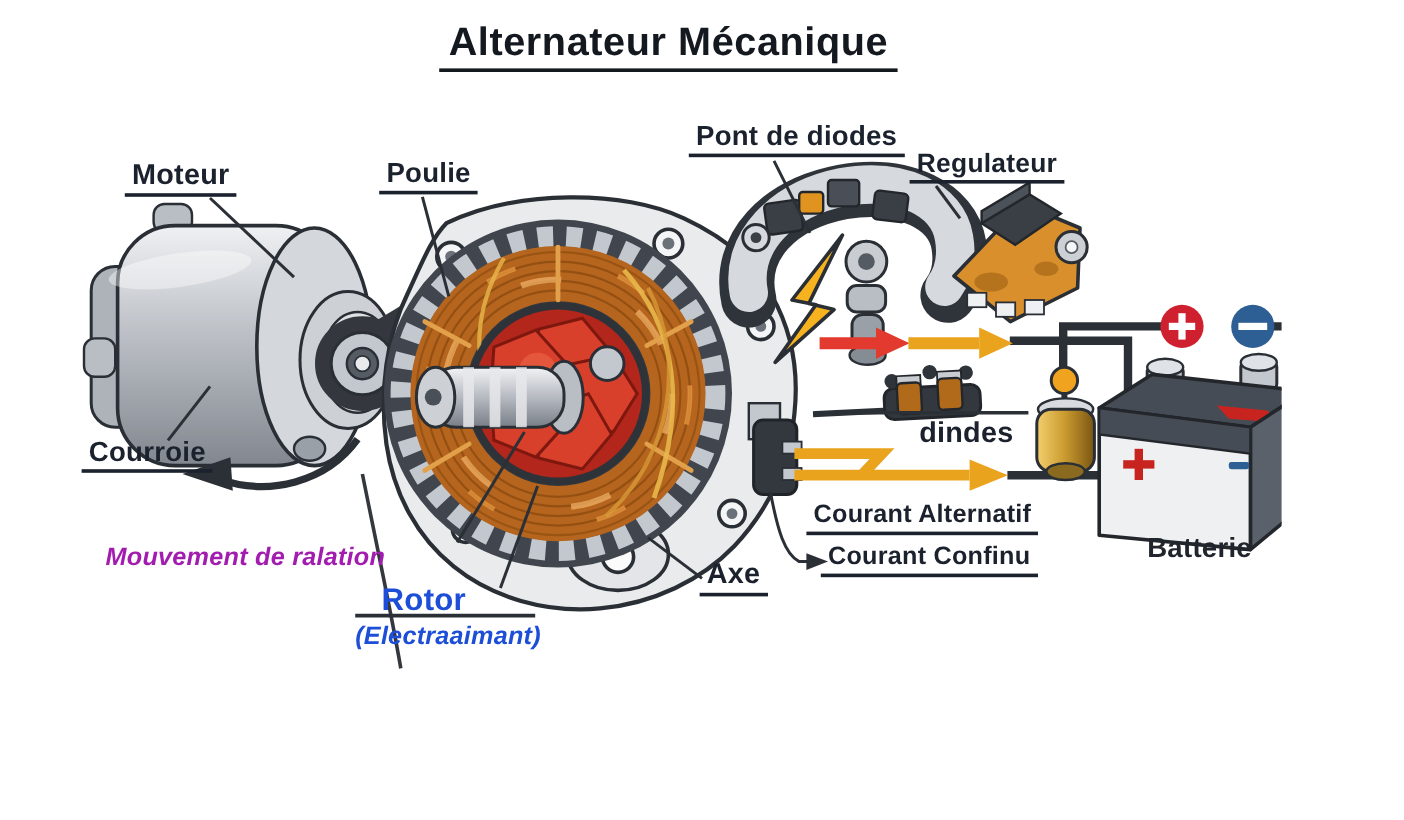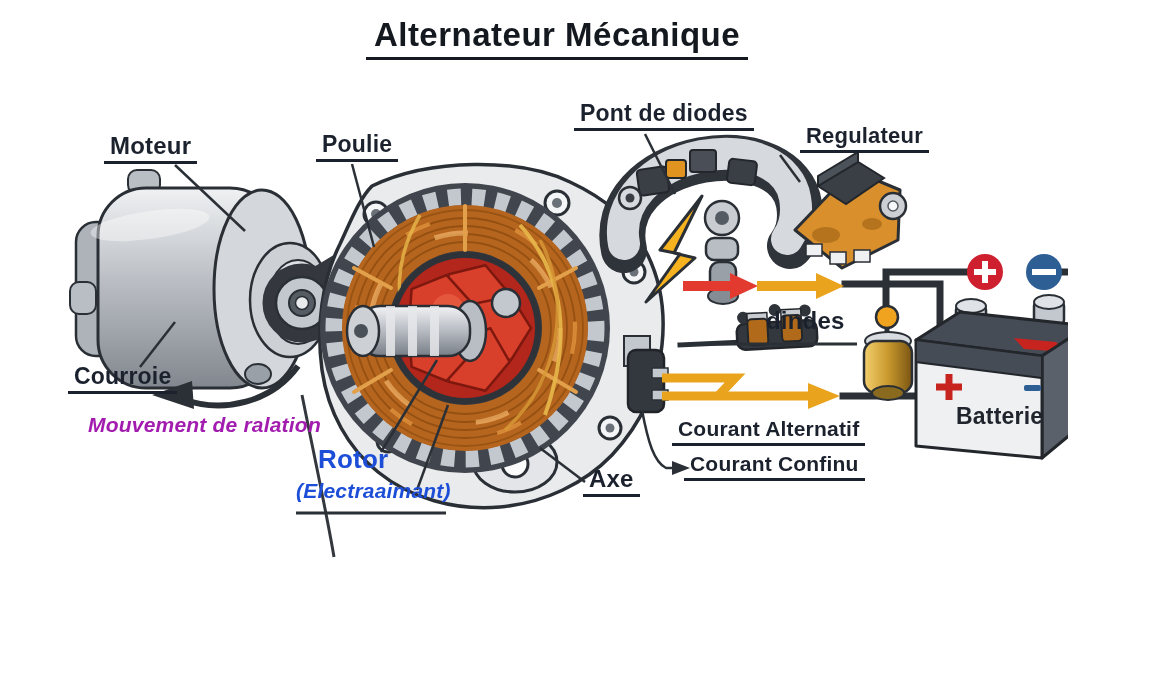--- a/index.html
+++ b/index.html
@@ -27,21 +27,21 @@
     font-size:33px;
     color:#14181f;
     text-align:center;
     width:382px;
     border-bottom:3.5px solid #14181f;
     padding-bottom:4px;
     letter-spacing:.5px;
   }
   .italic{font-style:italic;font-weight:700;}
   .red{color:#1d4ed8;}
-  .plain{border-bottom:none;padding:0;}
+  .plain{border-bottom:none;padding:0;margin-top:40px;}
 </style>
 </head>
 <body>
 
 <div class="stage">
 
 <svg width="1170" height="683" viewBox="0 0 1170 683">
   <defs>
     <linearGradient id="motorGrad" x1="0" y1="0" x2="0" y2="1">
       <stop offset="0" stop-color="#eff1f3"></stop>
@@ -299,21 +299,21 @@
   </g>
   <polygon points="672,461 690,468 672,475" fill="#2b3037"></polygon>
 
 </svg>
 
 <div class="label title" style="left:366px;top:18px;">Alternateur Mécanique</div>
 
 <div class="label underlined" style="left:104px;top:133px;font-size:24px;">Moteur</div>
 <div class="label underlined" style="left:316px;top:132px;font-size:23px;">Poulie</div>
 <div class="label underlined" style="left:574px;top:101px;font-size:23px;">Pont de diodes</div>
-<div class="label underlined" style="left:758px;top:124px;font-size:22px;margin-left:42px;">Regulateur</div>
+<div class="label underlined" style="left:758px;top:124px;font-size:22px;">Regulateur</div>
 <div class="label plain" style="left:766px;top:308px;font-size:24px;">dindes</div>
 <div class="label underlined" style="left:672px;top:418px;font-size:21px;">Courant Alternatif</div>
 <div class="label underlined" style="left:684px;top:453px;font-size:21px;">Courant Confinu</div>
 <div class="label underlined" style="left:583px;top:466px;font-size:24px;">Axe</div>
 <div class="label underlined" style="left:68px;top:364px;font-size:23px;">Courroie</div>
 <div class="label italic plain" style="left:88px;top:414px;font-size:21px;color:#a21caf;">Mouvement de ralation</div>
 <div class="label red plain" style="left:318px;top:446px;font-size:26px;">Rotor</div>
 <div class="label red italic plain" style="left:296px;top:480px;font-size:21px;">(Electraaimant)</div>
 <div class="label plain" style="left:956px;top:404px;font-size:23px;color:#20242c;">Batterie</div>
 

